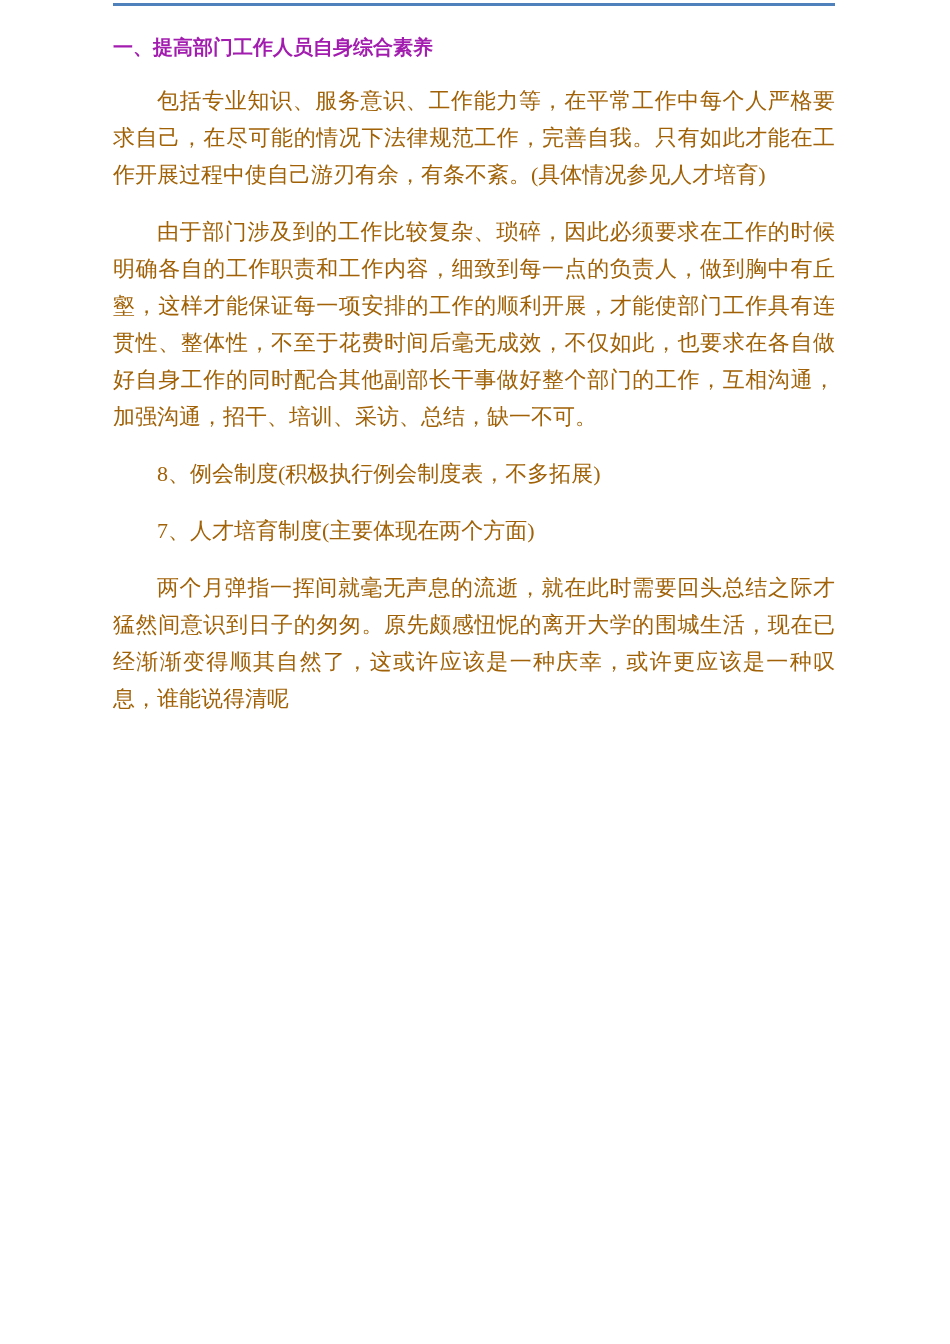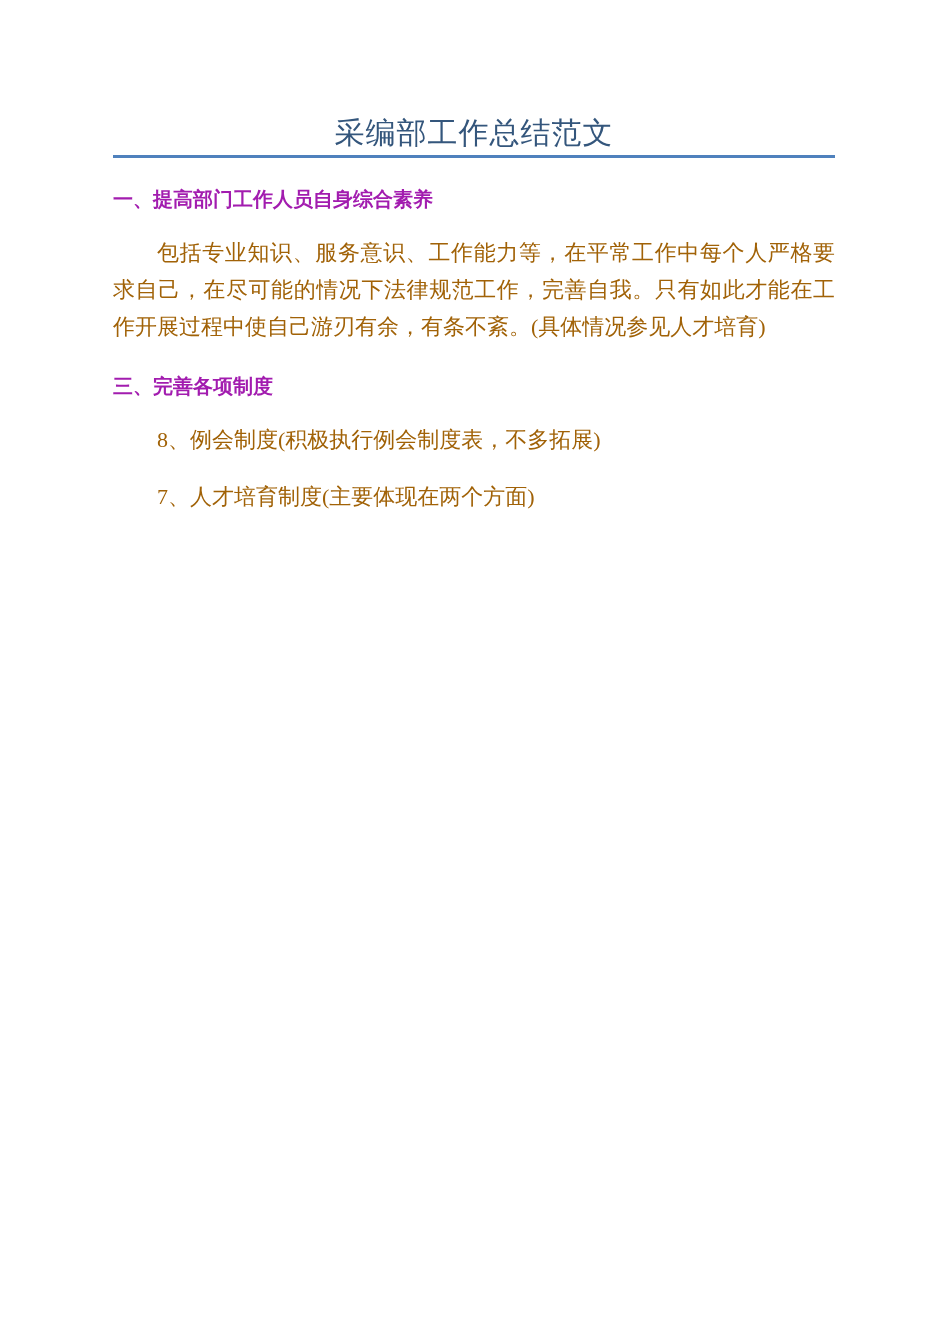--- a/index.html
+++ b/index.html
@@ -54,30 +54,30 @@
       text-indent: 2em;
       word-break: break-all;
       color: #a16207;
     }
   </style>
 </head>
 <body>
 
 <div class="page">
 
-  <h1 class="doc-title">采编部工作总结范文</h1>
 
   <div class="title-rule"></div>
 
   <h2 class="heading">一、提高部门工作人员自身综合素养</h2>
 
   <p class="para">包括专业知识、服务意识、工作能力等，在平常工作中每个人严格要求自己，在尽可能的情况下法律规范工作，完善自我。只有如此才能在工作开展过程中使自己游刃有余，有条不紊。(具体情况参见人才培育)</p>
 
+  <p class="para">由于部门涉及到的工作比较复杂、琐碎，因此必须要求在工作的时候明确各自的工作职责和工作内容，细致到每一点的负责人，做到胸中有丘壑，这样才能保证每一项安排的工作的顺利开展，才能使部门工作具有连贯性、整体性，不至于花费时间后毫无成效，不仅如此，也要求在各自做好自身工作的同时配合其他副部长干事做好整个部门的工作，互相沟通，加强沟通，招干、培训、采访、总结，缺一不可。</p>
 
-  <h2 class="heading">三、完善各项制度</h2>
 
 
   <p class="para">8、例会制度(积极执行例会制度表，不多拓展)</p>
 
   <p class="para">7、人才培育制度(主要体现在两个方面)</p>
 
+  <p class="para">两个月弹指一挥间就毫无声息的流逝，就在此时需要回头总结之际才猛然间意识到日子的匆匆。原先颇感忸怩的离开大学的围城生活，现在已经渐渐变得顺其自然了，这或许应该是一种庆幸，或许更应该是一种叹息，谁能说得清呢</p>
 
 </div>
 
 </body></html>

